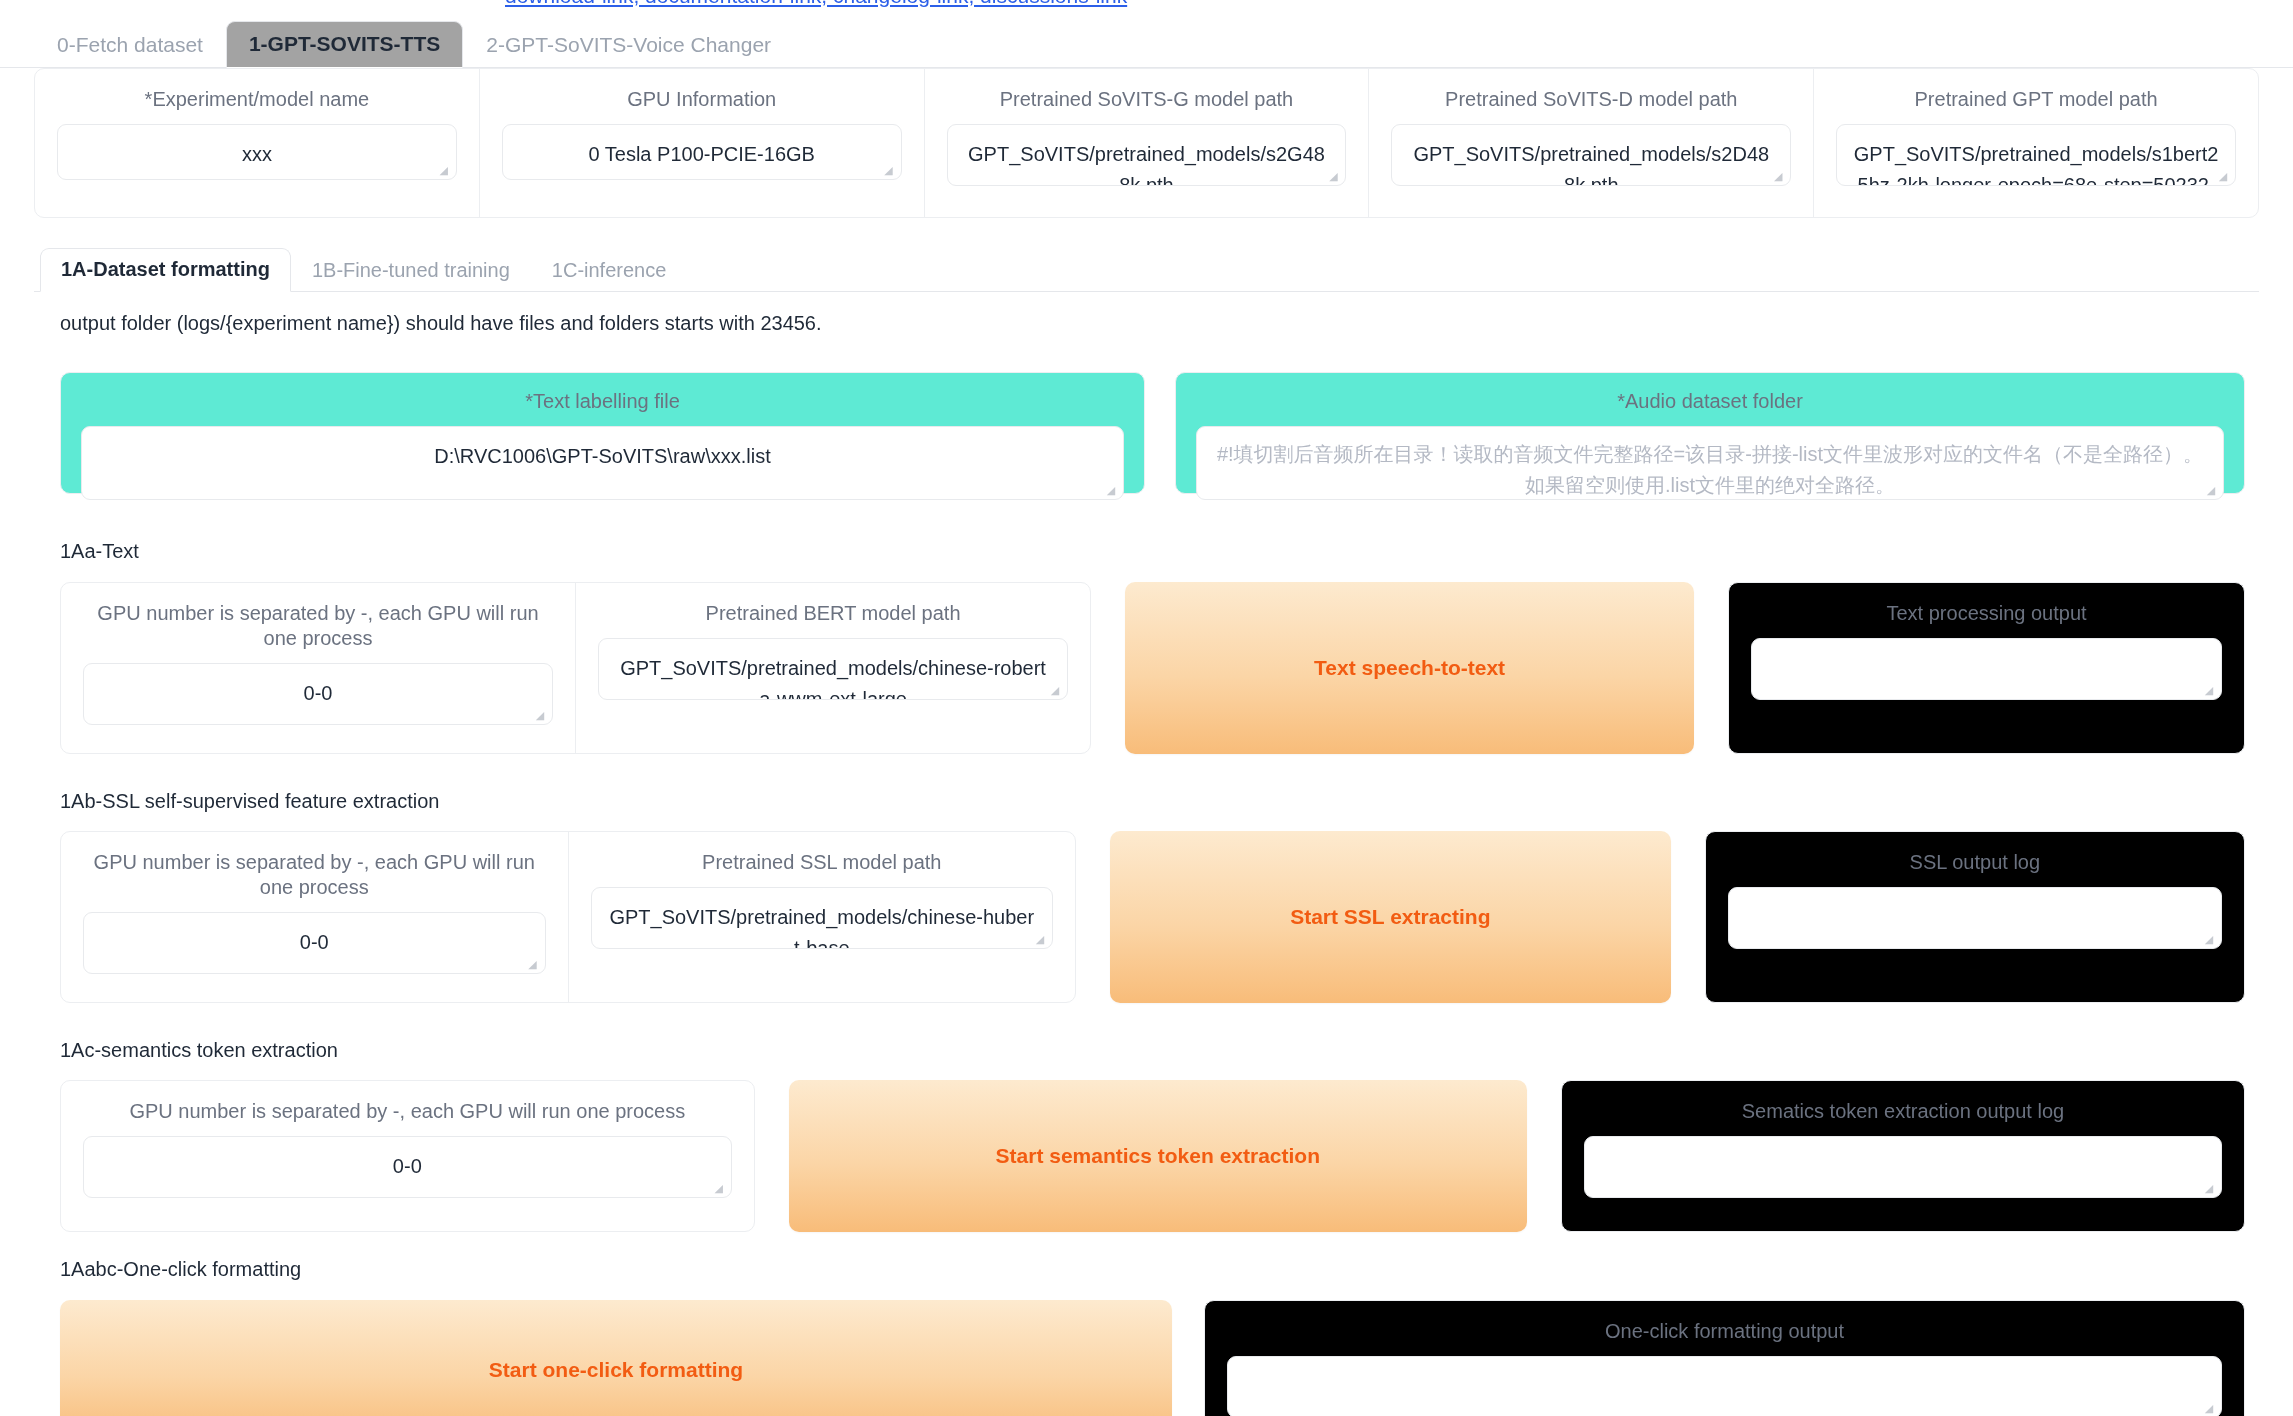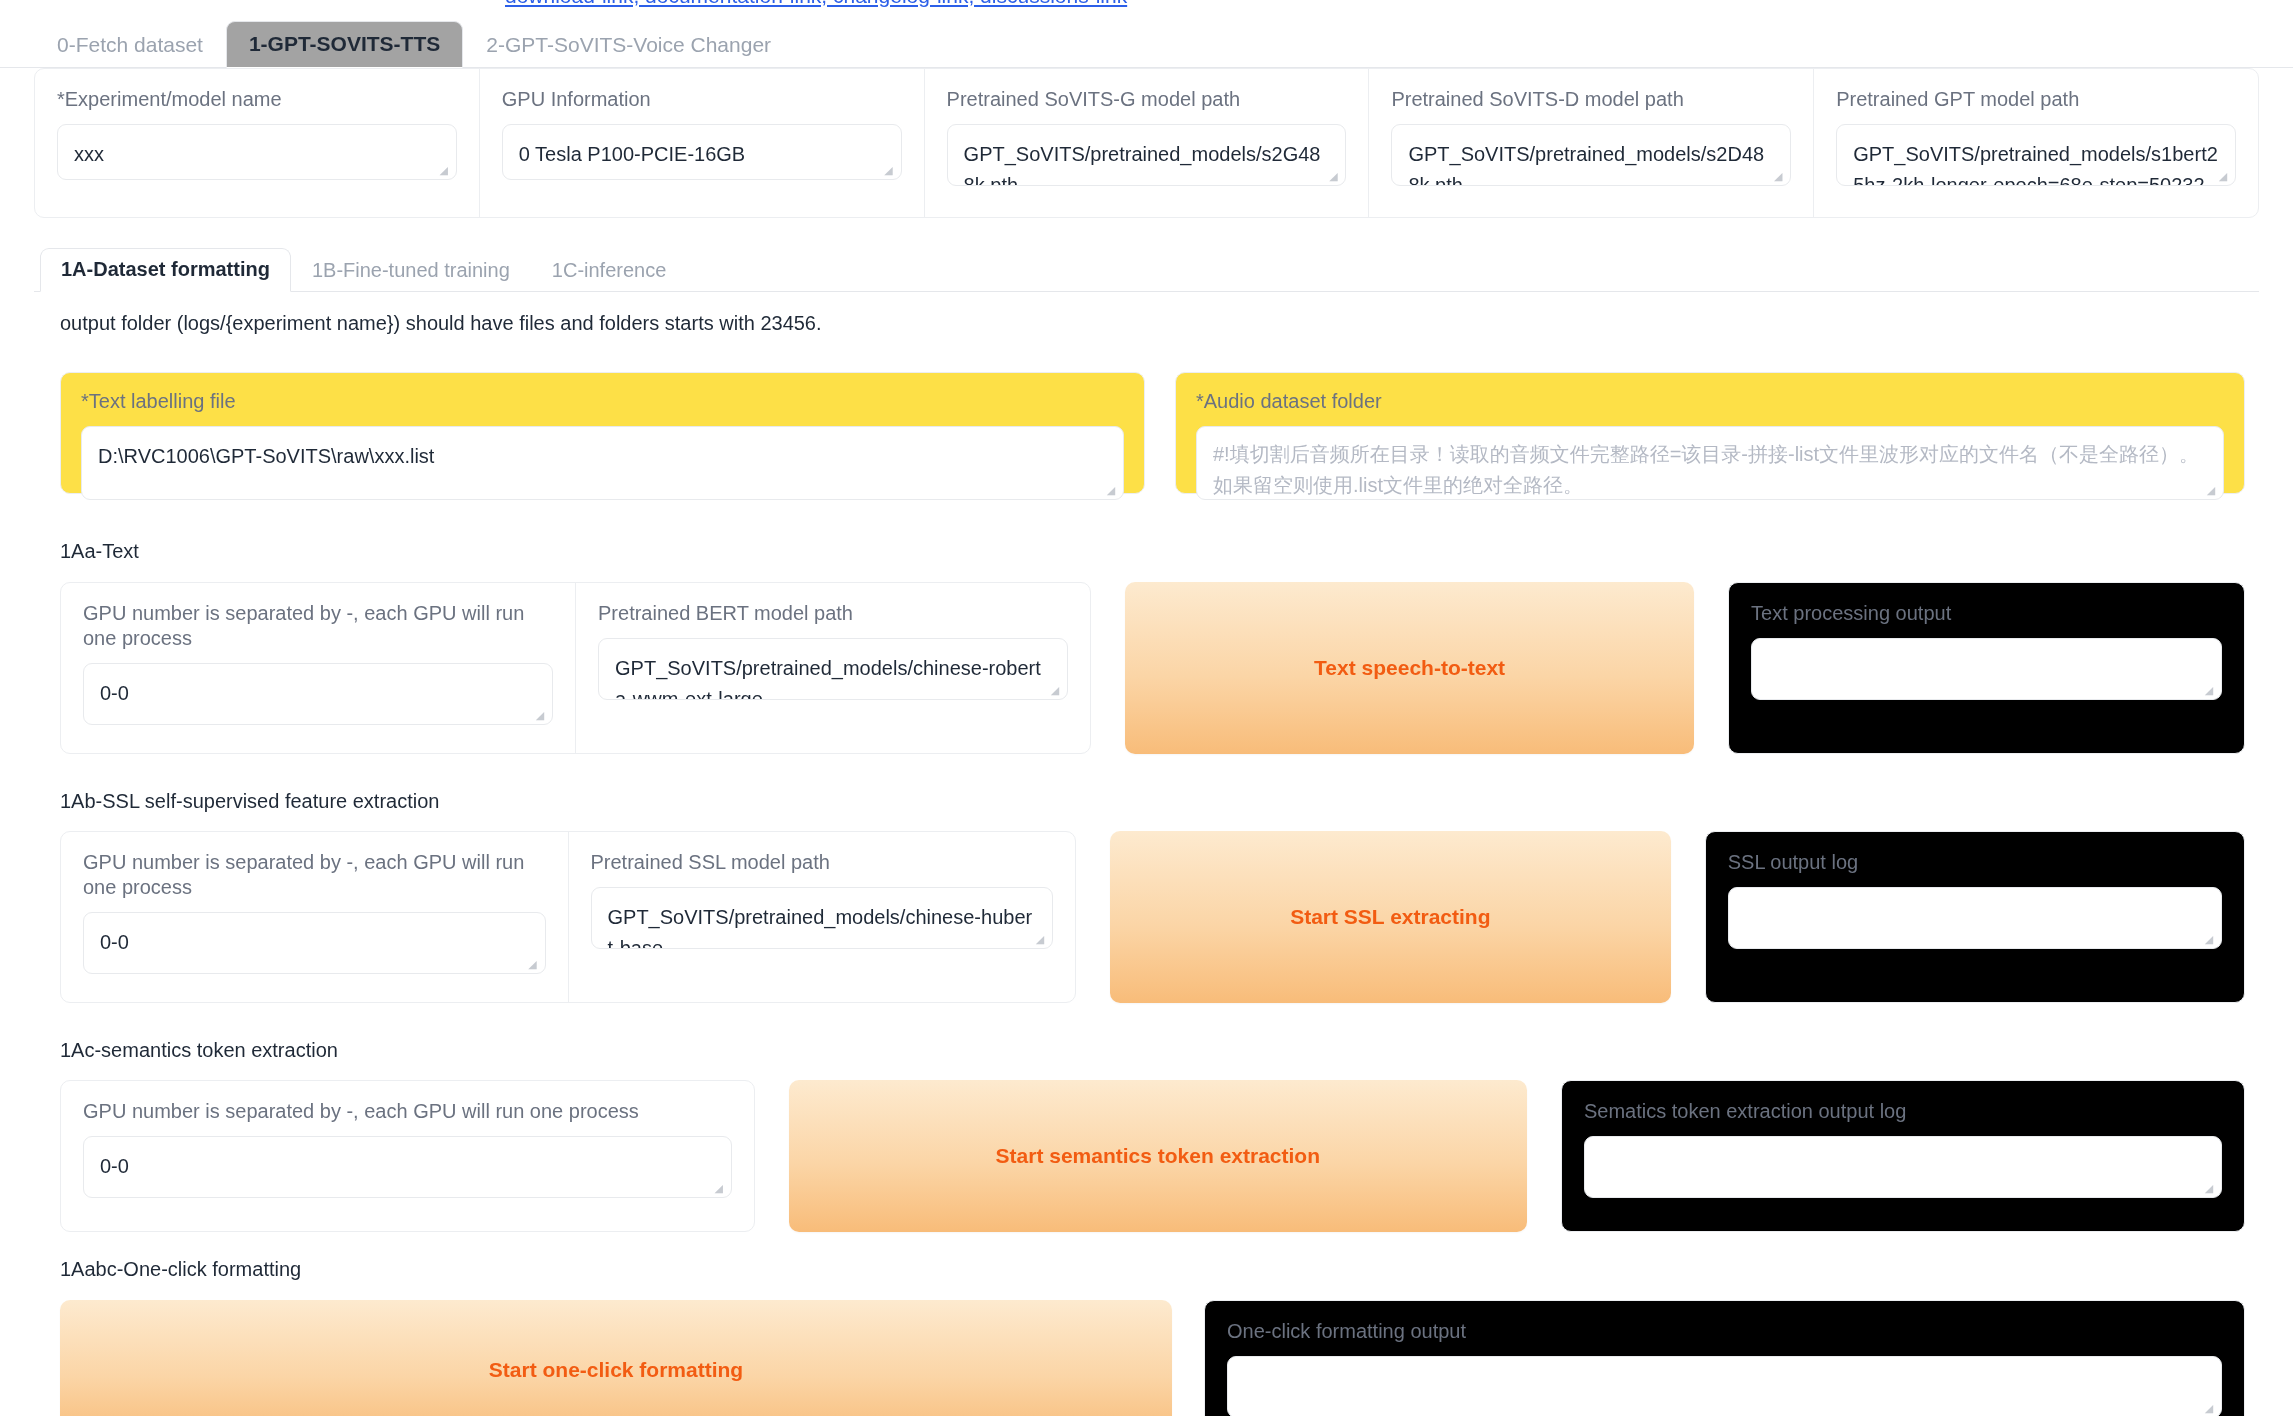--- a/index.html
+++ b/index.html
@@ -4,21 +4,21 @@
 <style>
   * { box-sizing: border-box; }
   html, body {
     margin: 0; padding: 0;
     width: 2293px; height: 1416px;
     background: #ffffff;
     font-family: "Liberation Sans", sans-serif;
     overflow: hidden;
   }
 
-  .page { position: relative; width: 2293px; height: 1416px; background:#fff; }
+  .page { position: relative; width: 2293px; height: 1416px; background:#fff;text-align:center; }
 
   
   .top-links {
     position: absolute; top: 0; left: 0; width: 2293px; height: 12px;
     overflow: hidden;
   }
   .top-links-inner {
     position: absolute; left: 505px; top: -16px;
     font-size: 21px; color: #2c5fe8; white-space: nowrap;
     text-decoration: underline; font-weight: 500;
@@ -101,21 +101,21 @@
     position: absolute; top: 312px; left: 60px;
     font-size: 20px; color: #1f2937;
   }
 
   
   .row-two {
     position: absolute; top: 372px; left: 60px; width: 2185px; height: 122px;
     display: flex; gap: 30px;
   }
   .box {
-    border: 1px solid #eceef1; border-radius: 10px; background:#fde047;
+    border: 1px solid #eceef1; border-radius: 10px; background:#5eead4;
     padding: 16px 20px 0 20px; min-width: 0;
   }
 
   .section-title {
     position: absolute; font-size: 20px; color: #1f2937; left: 60px;
   }
 
   
   .grid-row { position: absolute; display: flex; left: 60px; gap: 34px; }
 

